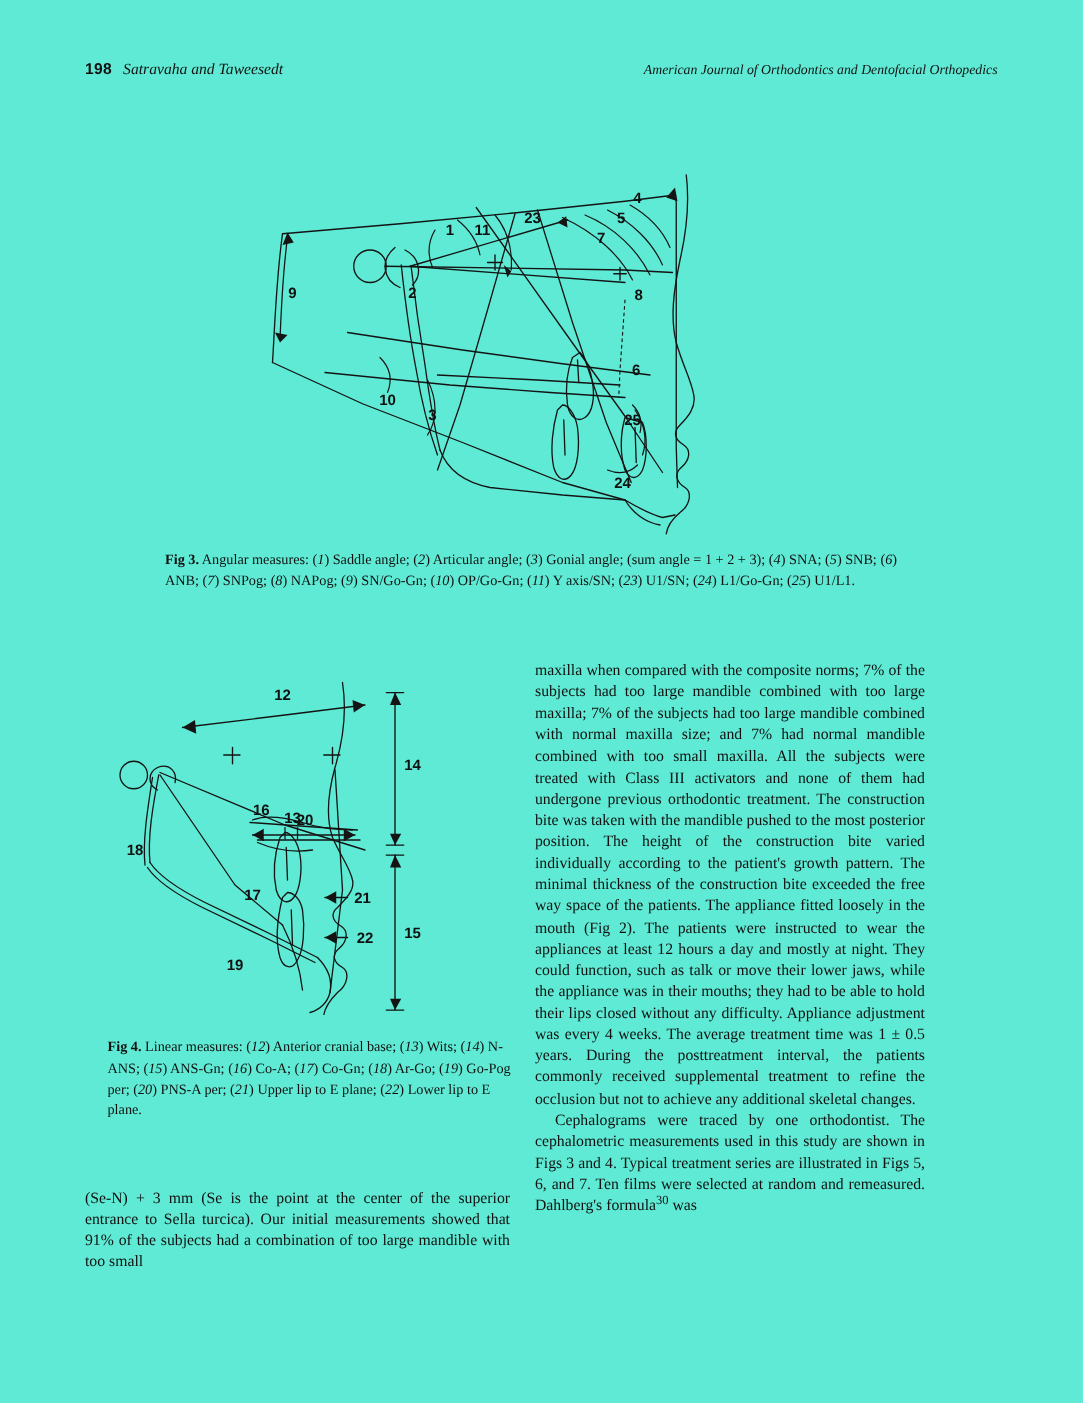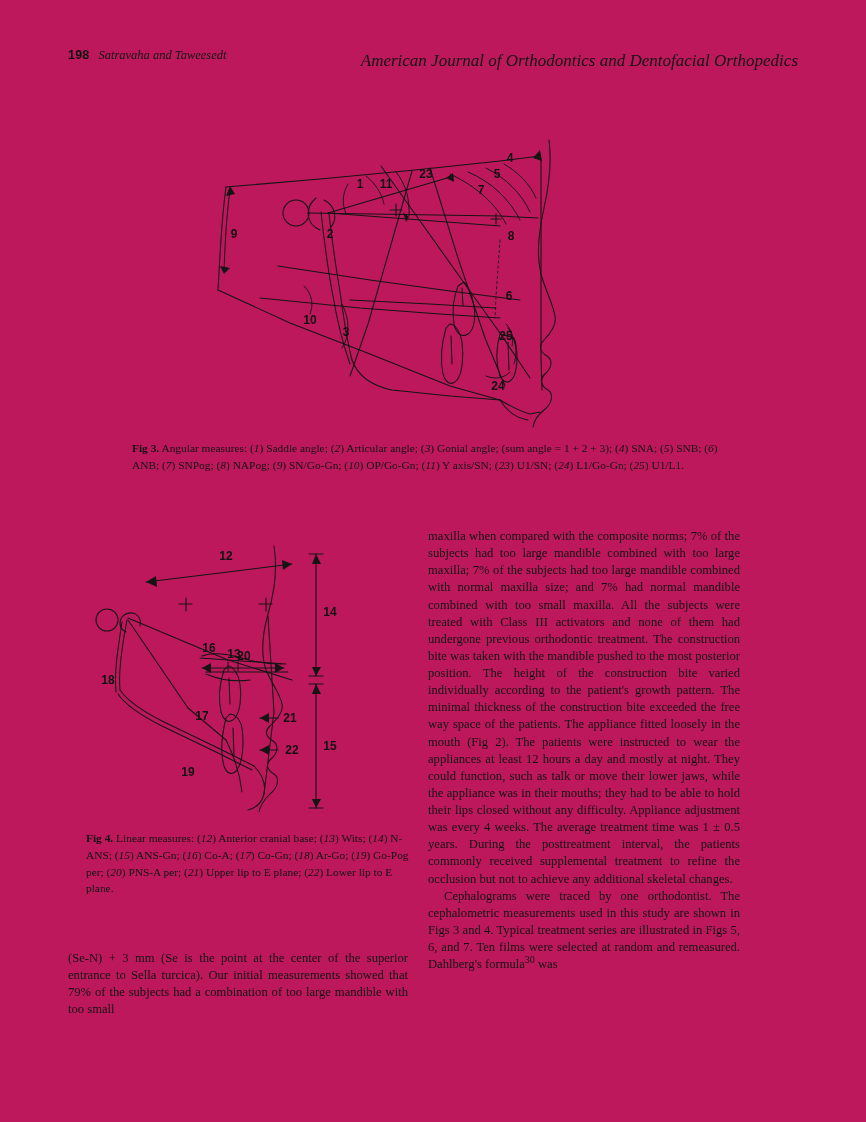--- a/index.html
+++ b/index.html
@@ -2,28 +2,28 @@
 <html><head>
 <meta charset="utf-8">
 <title>Journal Page 198</title>
 <style>
   html,body{margin:0;padding:0;background:#ffffff;}
   body{
     width:866px;height:1122px;position:relative;overflow:hidden;
     font-family:"Liberation Serif", serif;color:#111;
     -webkit-font-smoothing:antialiased;
   }
-  .page{position:absolute;inset:0;background:#be185d;}
+  .page{position:absolute;inset:0;background:#5eead4;}
 
   
   .runhead{position:absolute;left:68px;top:48px;width:730px;height:48px;}
   .rh-left{position:absolute;left:0;top:0;font-size:12.5px;white-space:nowrap;}
   .rh-pageno{font-family:"Liberation Sans",sans-serif;font-weight:bold;font-size:12.5px;letter-spacing:.2px;}
   .rh-authors{font-style:italic;font-size:12.5px;margin-left:9px;}
-  .rh-right{position:absolute;right:0;top:0;text-align:right;font-style:italic;font-size:17px;line-height:1.55;white-space:nowrap;}
+  .rh-right{position:absolute;right:0;top:0;text-align:right;font-style:italic;font-size:11px;line-height:1.55;white-space:nowrap;}
   .rh-right .yr{font-style:normal;}
 
   
   .fig{position:absolute;}
   #fig3{left:200px;top:128px;width:420px;height:300px;}
   #fig4{left:78px;top:512px;width:330px;height:300px;}
   .fig svg{display:block;width:100%;height:100%;}
   .num{font-family:"Liberation Sans",sans-serif;font-weight:bold;}
 
   
@@ -251,21 +251,21 @@
       </g>
     </svg>
   </div>
 
   <div class="caption" id="cap4">
     <b>Fig 4.</b>
     <span>Linear measures: (<i>12</i>) Anterior cranial base; (<i>13</i>) Wits; (<i>14</i>) N-ANS; (<i>15</i>) ANS-Gn; (<i>16</i>) Co-A; (<i>17</i>) Co-Gn; (<i>18</i>) Ar-Go; (<i>19</i>) Go-Pog per; (<i>20</i>) PNS-A per; (<i>21</i>) Upper lip to E plane; (<i>22</i>) Lower lip to E plane.</span>
   </div>
 
   <div class="col" id="col-left-bottom">
-    <p>(Se-N) + 3 mm (Se is the point at the center of the superior entrance to Sella turcica). Our initial measurements showed that 79% of the subjects had a combination of too large mandible with too small</p>
+    <p>(Se-N) + 3 mm (Se is the point at the center of the superior entrance to Sella turcica). Our initial measurements showed that 91% of the subjects had a combination of too large mandible with too small</p>
   </div>
 
   <div class="col" id="col-right">
     <p>maxilla when compared with the composite norms; 7% of the subjects had too large mandible combined with too large maxilla; 7% of the subjects had too large mandible combined with normal maxilla size; and 7% had normal mandible combined with too small maxilla. All the subjects were treated with Class III activators and none of them had undergone previous orthodontic treatment. The construction bite was taken with the mandible pushed to the most posterior position. The height of the construction bite varied individually according to the patient's growth pattern. The minimal thickness of the construction bite exceeded the free way space of the patients. The appliance fitted loosely in the mouth (Fig 2). The patients were instructed to wear the appliances at least 12 hours a day and mostly at night. They could function, such as talk or move their lower jaws, while the appliance was in their mouths; they had to be able to hold their lips closed without any difficulty. Appliance adjustment was every 4 weeks. The average treatment time was 1 ± 0.5 years. During the posttreatment interval, the patients commonly received supplemental treatment to refine the occlusion but not to achieve any additional skeletal changes.</p>
     <p class="indent"><span>Cephalograms were traced by one orthodontist. The cephalometric measurements used in this study are shown in Figs 3 and 4. Typical treatment series are illustrated in Figs 5, 6, and 7. Ten films were selected at random and remeasured. Dahlberg's formula</span><sup>30</sup><span> was</span></p>
   </div>
 
 </div>
 
 </body></html>

